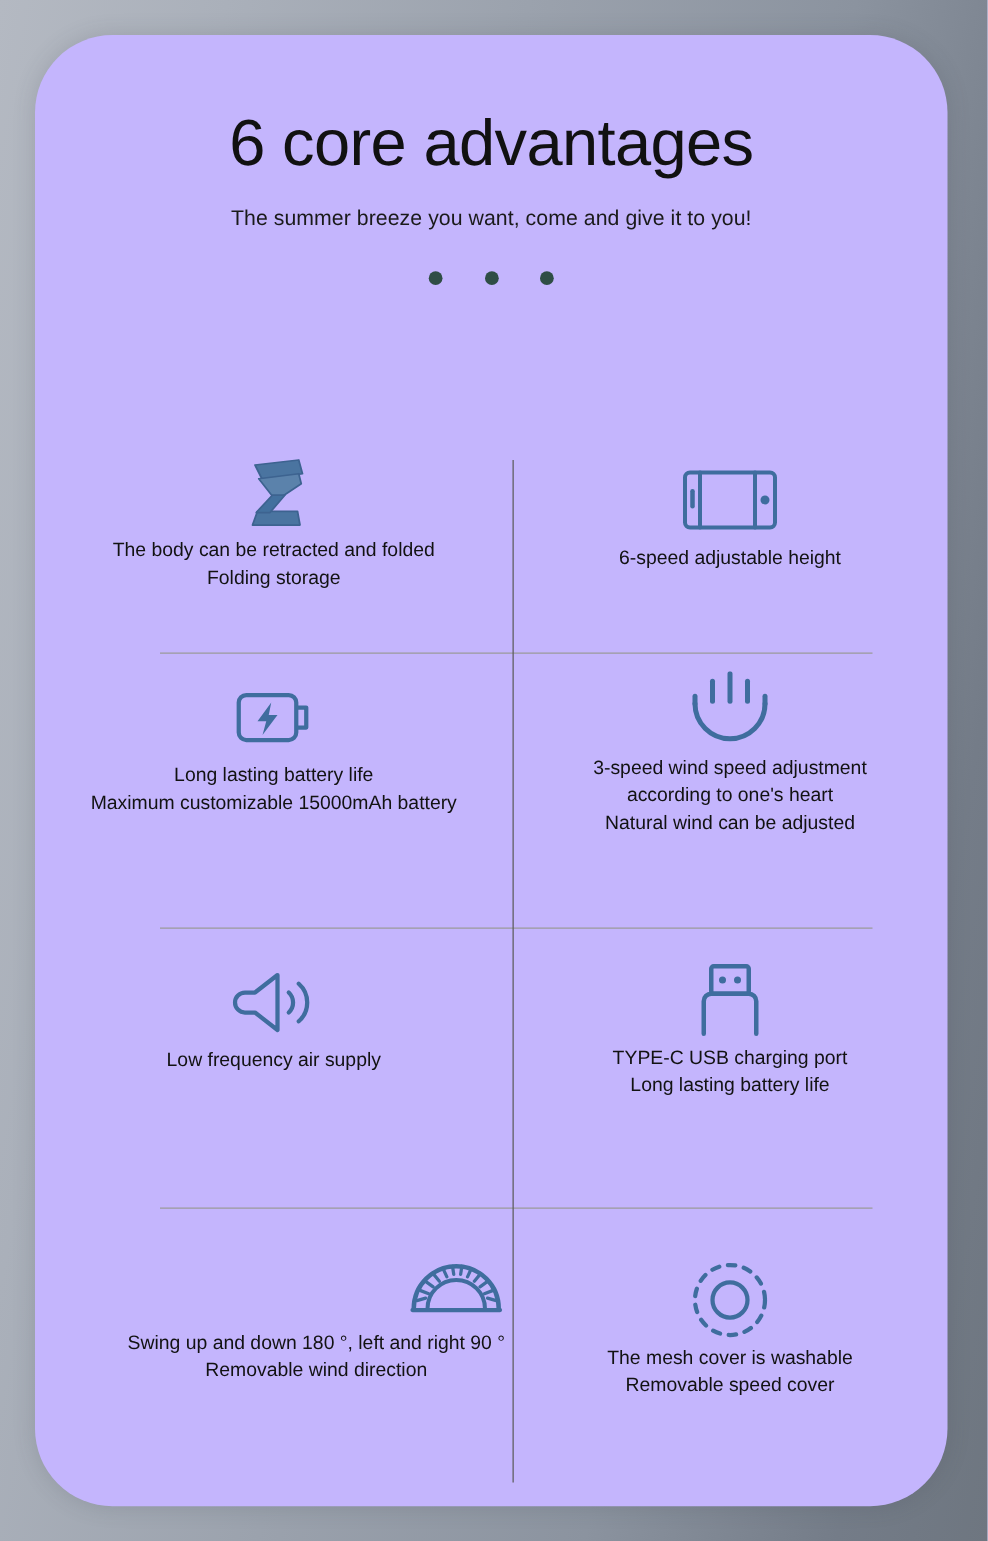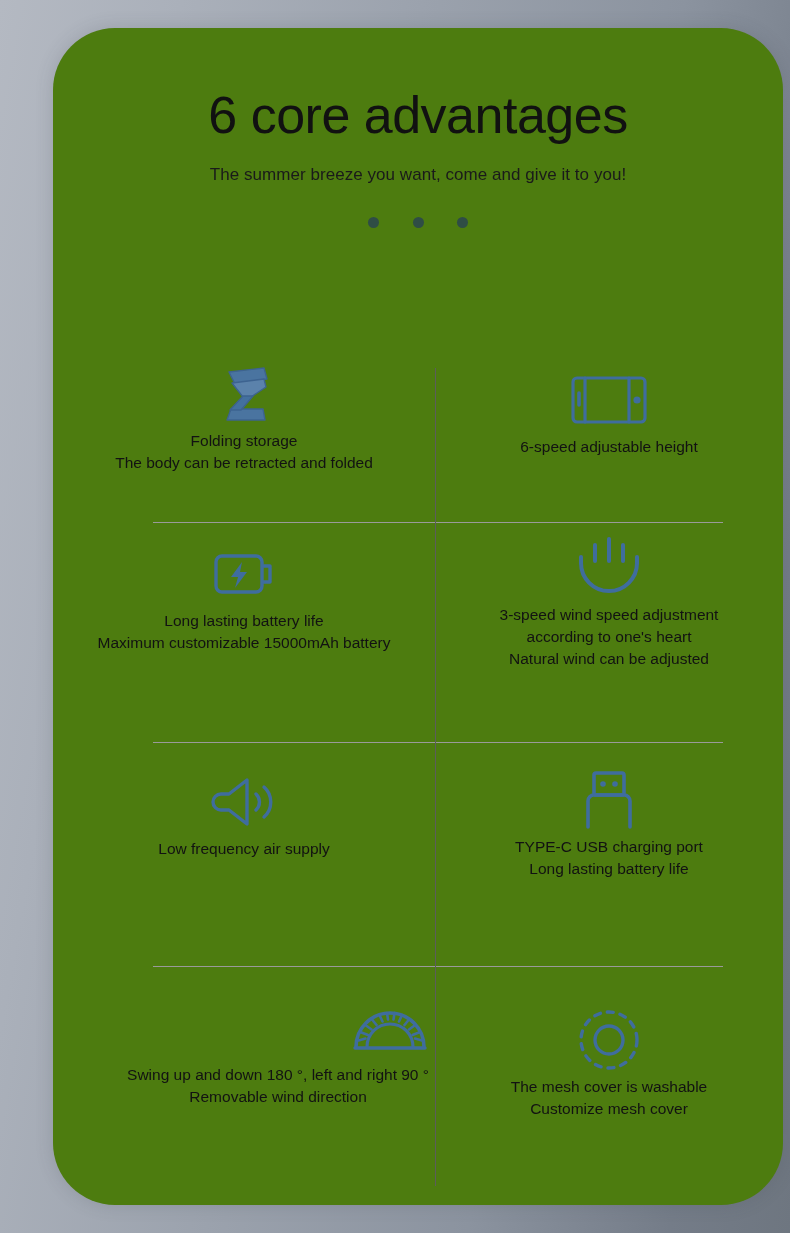--- a/index.html
+++ b/index.html
@@ -20,25 +20,24 @@
     height: 1233px;
   }
 
   
   .card {
     position: absolute;
     left: 28px;
     top: 28px;
     width: 730px;
     height: 1177px;
-    background: #4d7c0f;
+    background: #c4b5fd;
     border-radius: 62px;
     box-shadow: 0 0 18px rgba(60,66,78,0.18);
     overflow: hidden;
-    margin-left: 25px;
   }
 
   
   .header {
     position: absolute;
     left: 0;
     top: 0;
     width: 730px;
     text-align: center;
   }
@@ -189,22 +188,22 @@
             <svg width="74" height="62" viewBox="0 0 74 62">
               <g fill="#4a74a0" stroke="#3d6390" stroke-width="1.4" stroke-linejoin="round">
                 <path d="M22 9 L57 5 L60 16 L28 21 Z"></path>
                 <path d="M25 20 L57 16 L59 24 L44 34 L36 34 Z" fill="#5b82ab"></path>
                 <path d="M24 46 L56 46 L58 57 L20 57 Z"></path>
                 <path d="M36 33 L46 33 L34 47 L23 47 Z" fill="#43709e"></path>
               </g>
             </svg>
           </div>
           <div class="labels">
+            <span class="lbl">The body can be retracted and folded</span>
             <span class="lbl">Folding storage</span>
-            <span class="lbl">The body can be retracted and folded</span>
           </div>
         </div>
 
         <div class="cell c2">
           <div class="icon-wrap">
             <svg width="80" height="56" viewBox="0 0 80 56">
               <g fill="none" stroke="#3f6d9e" stroke-width="3.2" stroke-linejoin="round" stroke-linecap="round">
                 <rect x="4" y="6" width="72" height="44" rx="4"></rect>
                 <line x1="16" y1="6" x2="16" y2="50"></line>
                 <line x1="60" y1="6" x2="60" y2="50"></line>
@@ -318,20 +317,20 @@
 
         <div class="cell c8">
           <div class="icon-wrap">
             <svg width="66" height="66" viewBox="0 0 66 66">
               <circle cx="33" cy="33" r="28" fill="none" stroke="#3f6d9e" stroke-width="3.4" stroke-linecap="round" stroke-dasharray="6 7"></circle>
               <circle cx="33" cy="33" r="14" fill="none" stroke="#3f6d9e" stroke-width="3.4"></circle>
             </svg>
           </div>
           <div class="labels">
             <span class="lbl">The mesh cover is washable</span>
-            <span class="lbl">Customize mesh cover</span>
+            <span class="lbl">Removable speed cover</span>
           </div>
         </div>
 
       </div>
     </div>
   </div>
 </div>
 
 </body></html>

